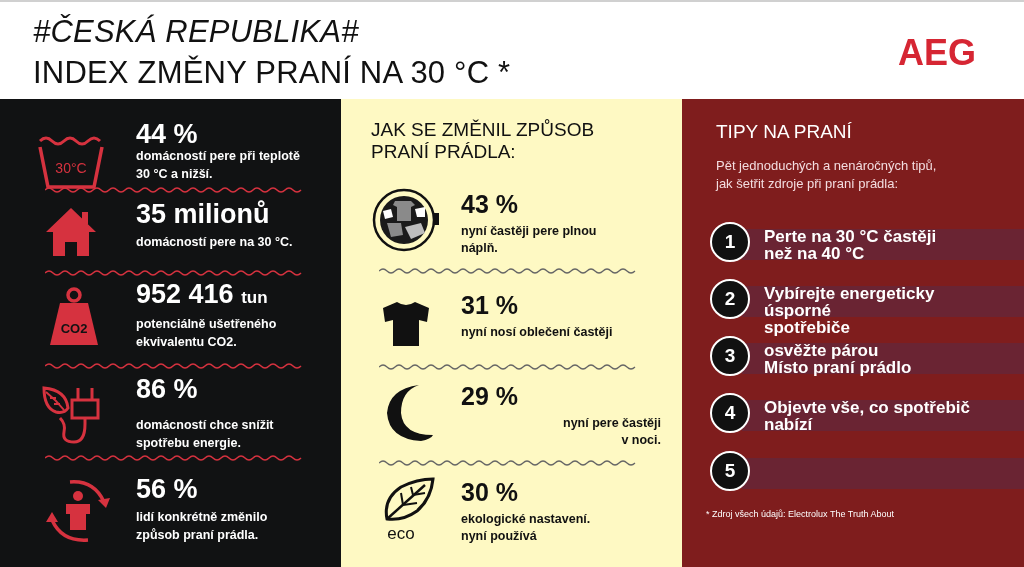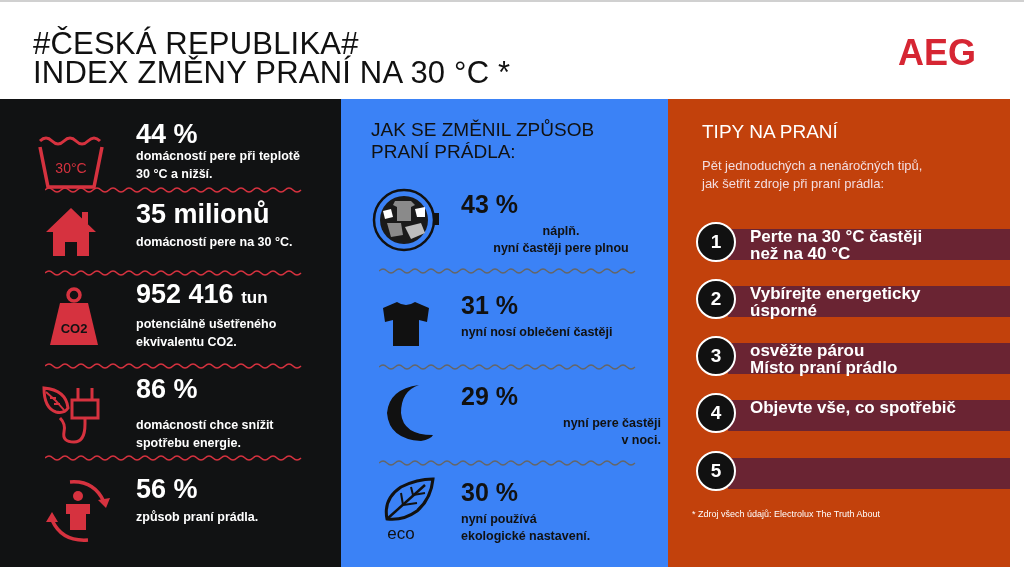--- a/index.html
+++ b/index.html
@@ -1,28 +1,28 @@
 <!DOCTYPE html>
 <html><head>
 <meta charset="utf-8">
 <style>
   * { box-sizing: border-box; margin: 0; padding: 0; }
   html, body { width: 1024px; height: 567px; overflow: hidden; background: #fff; }
   body { font-family: "Liberation Sans", sans-serif; position: relative; }
 
   .header { position: absolute; left: 0; top: 0; width: 1024px; height: 99px; background: #fff; border-top: 2px solid #d0d0d0; }
   .title-line { position: absolute; left: 33px; font-size: 31px; color: #111; letter-spacing: 0.2px; }
-  .title-1 { top: 24px; }
+  .title-1 { top: 12px; font-style: italic; }
   .title-2 { top: 53px; }
   .logo { position: absolute; right: 48px; top: 30px; font-size: 36px; font-weight: bold; color: #d62633; letter-spacing: 0px; }
 
   .col { position: absolute; top: 99px; height: 468px; }
   .col-black { left: 0; width: 341px; background: #111213; }
-  .col-gray { left: 341px; width: 341px; background: #3b82f6; }
-  .col-red { left: 668px; width: 342px; background: #c2410c; }
+  .col-gray { left: 341px; width: 341px; background: #fef9c3; }
+  .col-red { left: 682px; width: 342px; background: #7f1d1d; }
 
   
   .stat { position: absolute; left: 0; width: 341px; }
   .stat .icon { position: absolute; left: 36px; width: 70px; height: 62px; }
   .stat .big { position: absolute; left: 136px; font-weight: bold; color: #fff; font-size: 27px; }
   .stat .big small { font-size: 17px; }
   .stat .desc { position: absolute; left: 136px; color: #fff; font-weight: bold; font-size: 12.5px; line-height: 18px; width: 200px; }
   .wave { position: absolute; left: 45px; width: 258px; height: 8px; }
 
   
@@ -124,46 +124,47 @@
     <svg class="icon" style="top:4px;left:44px;width:68px;height:66px;" viewBox="0 0 68 66">
       <path d="M26 4 Q50 2 60 24" fill="none" stroke="#d6323f" stroke-width="3.5"></path>
       <path d="M54 22 L62 30 L66 20 Z" fill="#d6323f"></path>
       <path d="M44 62 Q18 64 8 42" fill="none" stroke="#d6323f" stroke-width="3.5"></path>
       <path d="M2 44 L8 34 L14 44 Z" fill="#d6323f"></path>
       <circle cx="34" cy="18" r="5" fill="#d6323f"></circle>
       <path d="M22 26 L46 26 L46 36 L42 36 L42 52 L26 52 L26 36 L22 36 Z" fill="#d6323f"></path>
     </svg>
     <div class="big" style="top:0px;">56 %</div>
     <div class="desc" style="top:34px;">
+      <div>lidí konkrétně změnilo</div>
       <div>způsob praní prádla.</div>
     </div>
   </div>
 </div>
 
 <div class="col col-gray">
   <div class="gtitle">
     <div>JAK SE ZMĚNIL ZPŮSOB</div>
     <div>PRANÍ PRÁDLA:</div>
   </div>
 
-  <div class="gstat" style="top:88px;height:70px;text-align:center;">
+  <div class="gstat" style="top:88px;height:70px;">
     <svg class="icon" style="top:0px;left:30px;width:70px;height:66px;" viewBox="0 0 70 66">
       <circle cx="33" cy="33" r="30" fill="none" stroke="#111" stroke-width="2.5"></circle>
       <rect x="62" y="26" width="6" height="12" fill="#111"></rect>
       <circle cx="33" cy="33" r="24" fill="#1a1a1a"></circle>
       <path d="M24 14 L40 14 L44 18 L40 20 L40 34 L26 34 L26 20 L22 18 Z" fill="#8a8a8a"></path>
       <path d="M16 36 L30 36 L32 48 L20 50 Z" fill="#8a8a8a"></path>
       <path d="M34 40 L50 36 L54 46 L40 52 Z" fill="#bdbdbd"></path>
       <path d="M12 24 L20 22 L22 30 L14 32 Z" fill="#fff"></path>
       <path d="M44 22 L54 20 L54 30 L46 30 Z" fill="#fff"></path>
     </svg>
     <div class="big" style="top:3px;">43 %</div>
     <div class="desc" style="top:36px;">
+      <div>nyní častěji pere plnou</div>
       <div>náplň.</div>
-      <div>nyní častěji pere plnou</div>
     </div>
   </div>
   <svg class="gwave" style="top:168px;" viewBox="0 0 258 8" preserveAspectRatio="none">
     <path d="M0 4 Q4 0 8 4 T16 4 T24 4 T32 4 T40 4 T48 4 T56 4 T64 4 T72 4 T80 4 T88 4 T96 4 T104 4 T112 4 T120 4 T128 4 T136 4 T144 4 T152 4 T160 4 T168 4 T176 4 T184 4 T192 4 T200 4 T208 4 T216 4 T224 4 T232 4 T240 4 T248 4 T256 4" fill="none" stroke="#666" stroke-width="1.2"></path>
   </svg>
 
   <div class="gstat" style="top:182px;height:70px;margin-top:7px;">
     <svg class="icon" style="top:12px;left:40px;width:50px;height:48px;" viewBox="0 0 50 48">
       <path d="M16 2 Q25 8 34 2 L48 8 L46 22 L38 20 L38 46 L12 46 L12 20 L4 22 L2 8 Z" fill="#111"></path>
     </svg>
@@ -192,22 +193,22 @@
 
   <div class="gstat" style="top:376px;height:80px;">
     <svg class="icon" style="top:0px;left:40px;width:56px;height:66px;" viewBox="0 0 56 66">
       <path d="M6 44 Q2 24 20 12 Q36 4 52 4 Q50 24 36 36 Q22 46 6 44 Z" fill="none" stroke="#111" stroke-width="3"></path>
       <path d="M6 44 L44 10" stroke="#111" stroke-width="2.5"></path>
       <path d="M22 30 L20 18 M22 30 L36 28 M32 20 L30 12 M32 20 L44 18" stroke="#111" stroke-width="2"></path>
       <text x="20" y="64" text-anchor="middle" font-size="17" fill="#111" font-family="Liberation Sans, sans-serif">eco</text>
     </svg>
     <div class="big" style="top:3px;">30 %</div>
     <div class="desc" style="top:36px;">
+      <div>ekologické nastavení.</div>
       <div>nyní používá</div>
-      <div>ekologické nastavení.</div>
     </div>
   </div>
 </div>
 
 <div class="col col-red">
   <div class="rtitle">TIPY NA PRANÍ</div>
   <div class="rsub">
     <div>Pět jednoduchých a nenáročných tipů,</div>
     <div>jak šetřit zdroje při praní prádla:</div>
   </div>
@@ -218,35 +219,37 @@
     <div class="txt">
         <div>Perte na 30 °C častěji</div>
         <div>než na 40 °C</div>
       </div>
   </div>
   <div class="tip" style="top:180px;">
     <div class="bar"></div>
     <div class="num">2</div>
     <div class="txt">
         <div>Vybírejte energeticky úsporné</div>
+        <div>spotřebiče</div>
       </div>
   </div>
   <div class="tip" style="top:237px;">
     <div class="bar"></div>
     <div class="num">3</div>
     <div class="txt">
         <div>osvěžte párou</div>
         <div>Místo praní prádlo</div>
       </div>
   </div>
   <div class="tip" style="top:294px;">
     <div class="bar"></div>
     <div class="num">4</div>
     <div class="txt">
         <div>Objevte vše, co spotřebič</div>
+        <div>nabízí</div>
       </div>
   </div>
   <div class="tip" style="top:352px;">
     <div class="bar"></div>
     <div class="num">5</div>
   </div>
 
   <div class="source">
     <div>* Zdroj všech údajů: Electrolux The Truth About</div>
   </div>

